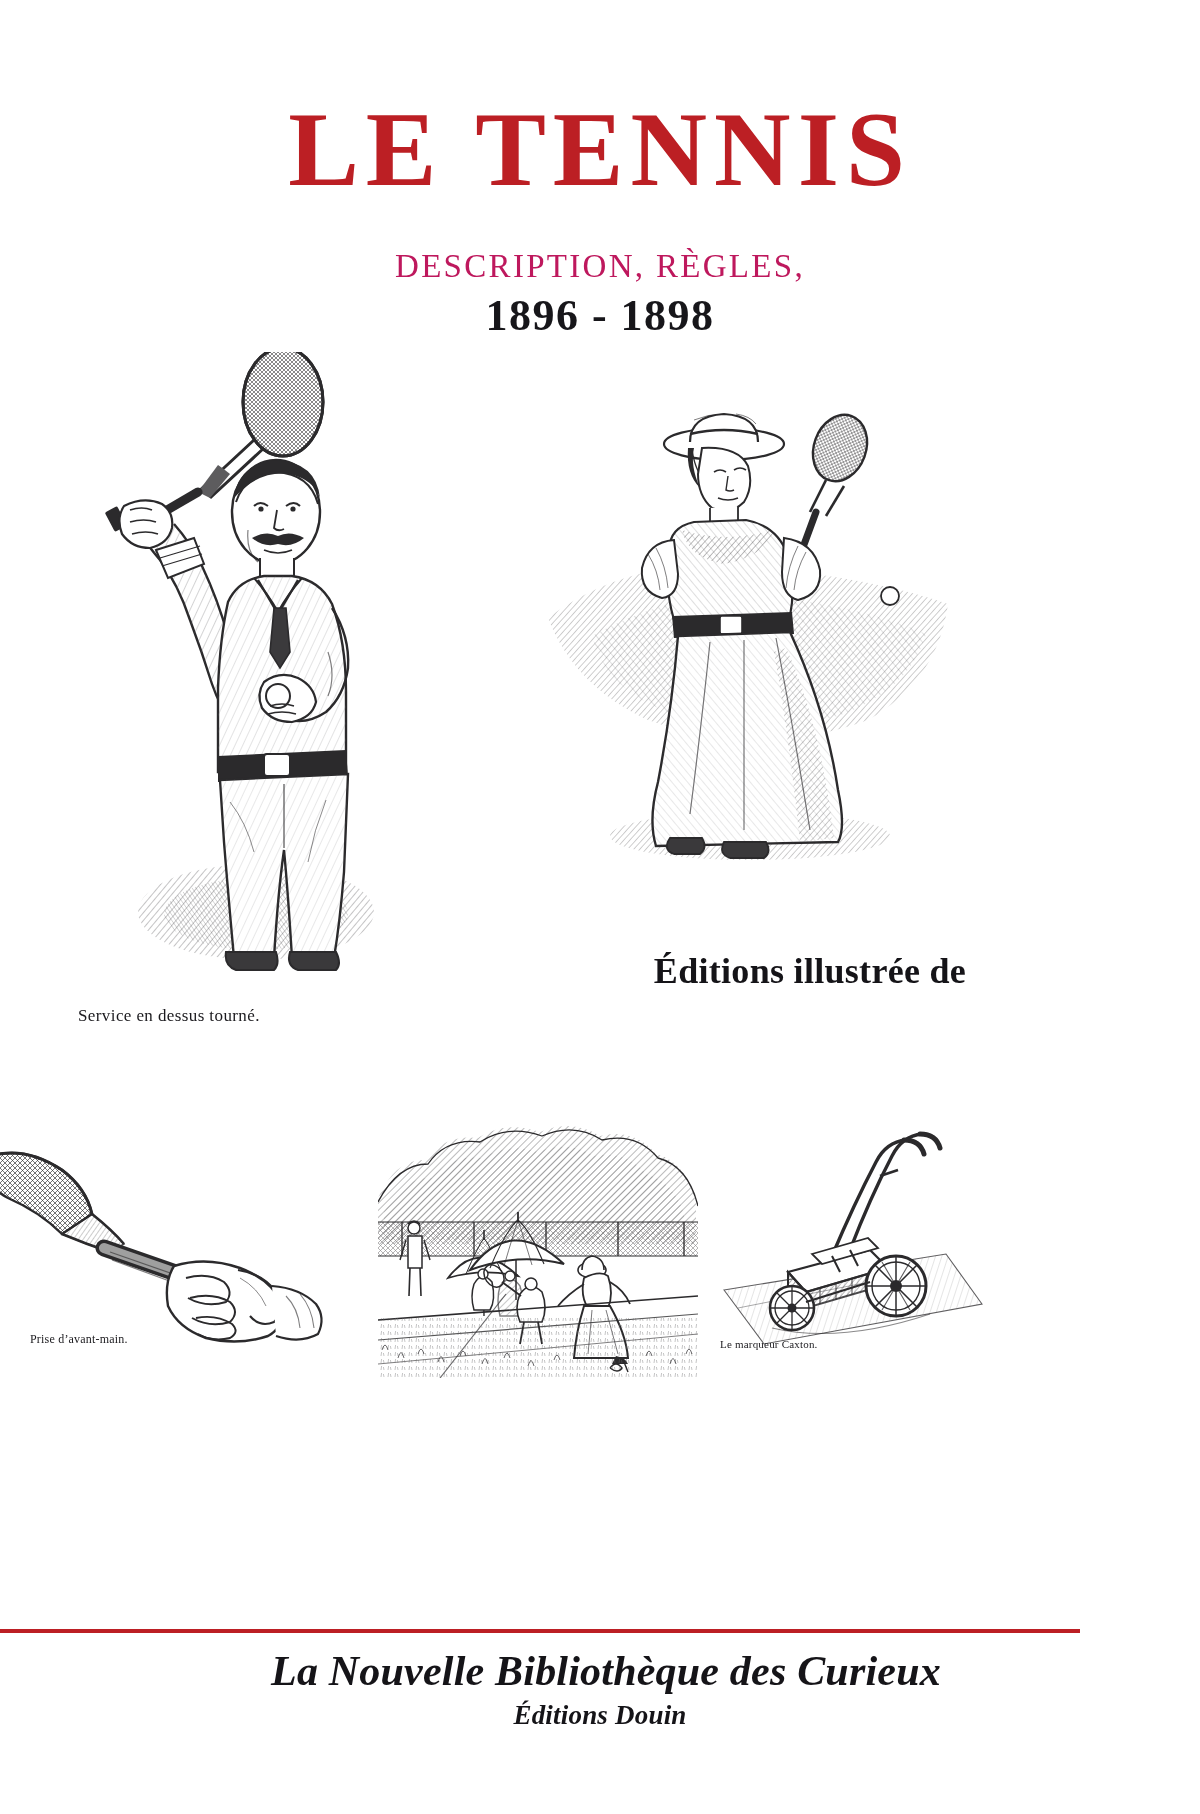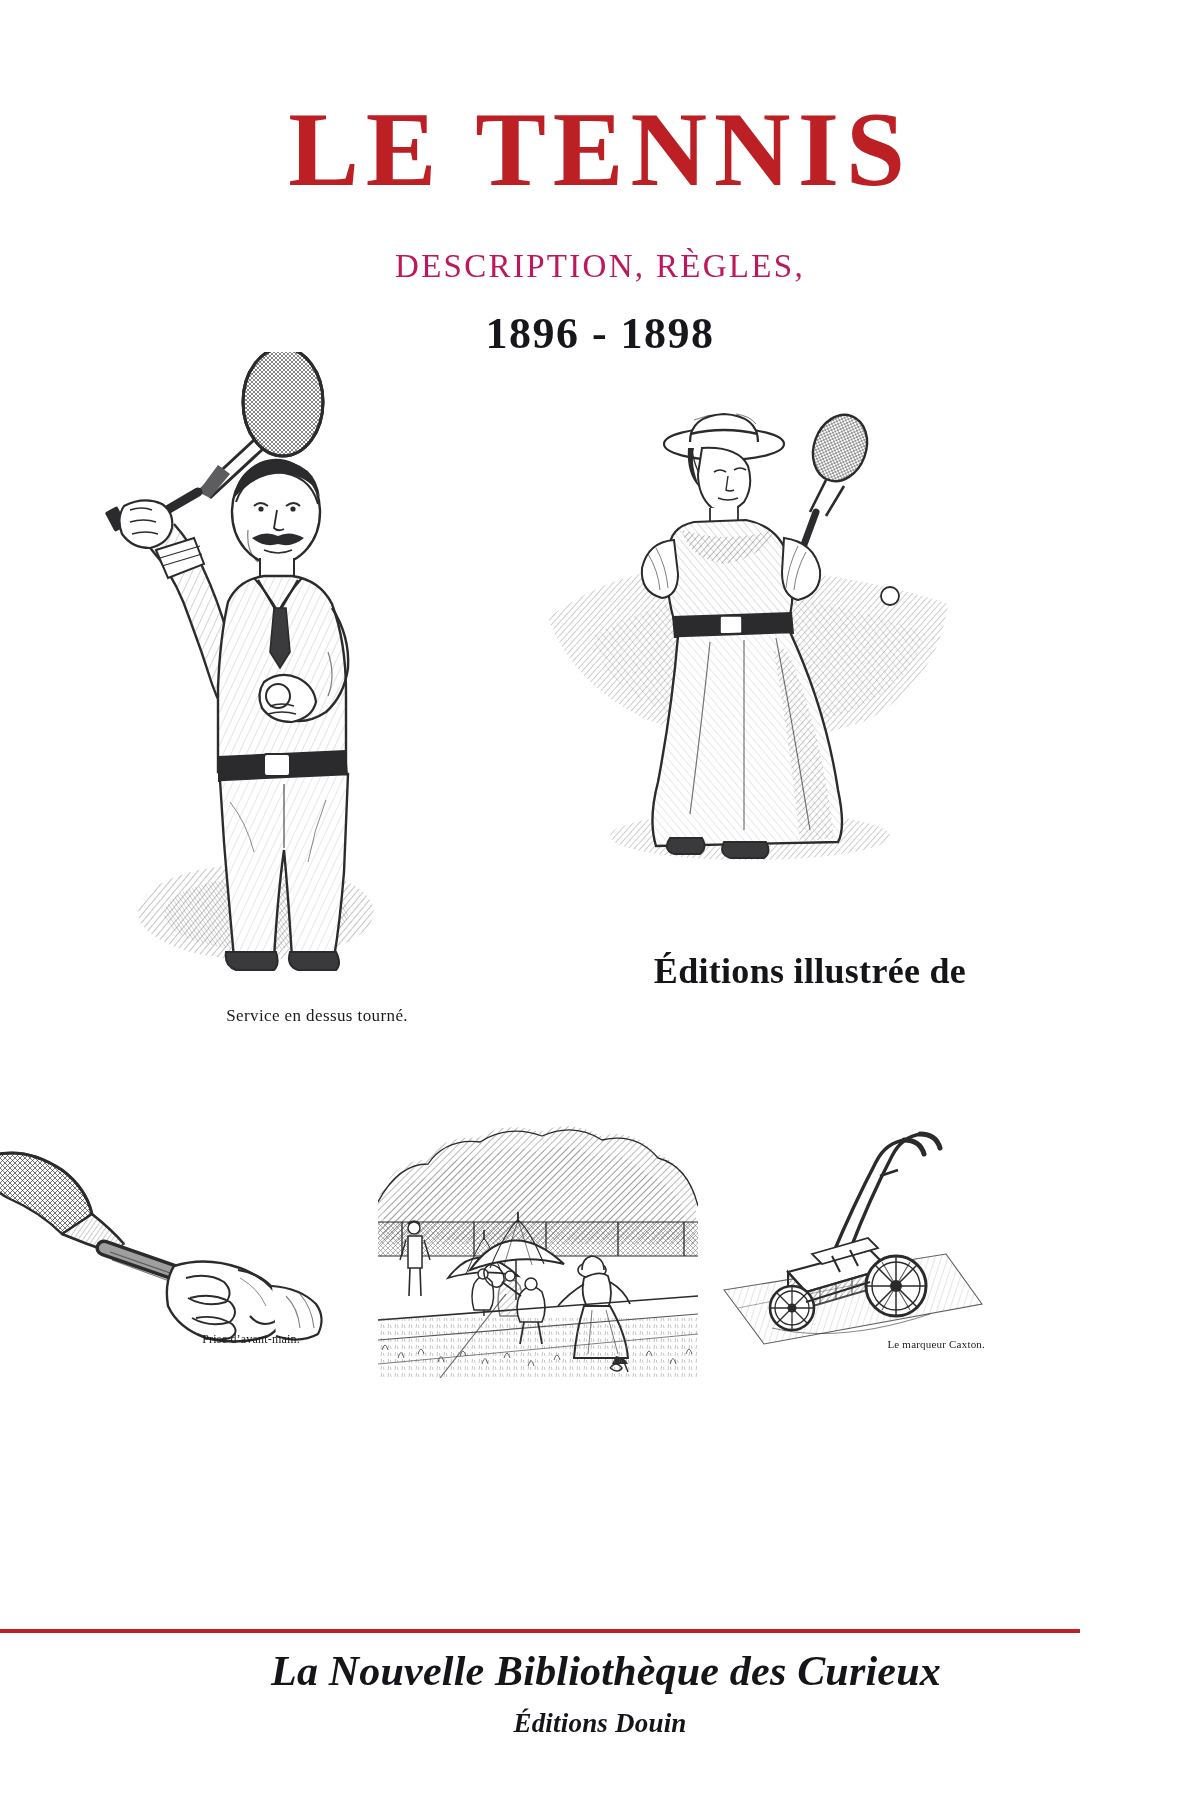--- a/index.html
+++ b/index.html
@@ -40,42 +40,41 @@
     font-size: 33px;
     font-weight: 400;
     letter-spacing: 2.3px;
     color: #be185d;
     line-height: 1.46;
   }
   .subtitle-line {
     display: block;
   }
   .years {
-    margin-top: 18px;
     font-size: 44px;
     font-weight: 700;
     letter-spacing: 1.5px;
     color: #17161a;
   }
 
   
   .illus {
     position: absolute;
   }
   .illus svg { display: block; }
 
   .fig-man      { left: 78px;  top: 352px;  width: 330px; height: 620px; }
   .fig-woman    { left: 538px; top: 390px;  width: 420px; height: 480px; }
   .fig-grip     { left: 0px;   top: 1148px; width: 330px; height: 215px; }
   .fig-court    { left: 378px; top: 1118px; width: 320px; height: 260px; }
   .fig-mower    { left: 720px; top: 1122px; width: 265px; height: 235px; }
 
   .caption {
     position: absolute;
-    text-align: right;
+    text-align: left;
     color: #1b1a1e;
     font-family: "Liberation Serif", "DejaVu Serif", serif;
     font-weight: 400;
   }
   .cap-man   { left: 78px;  top: 1006px; width: 330px; font-size: 17px; letter-spacing: 0.4px; }
   .cap-grip  { left: 30px;  top: 1332px; width: 270px; font-size: 12px; letter-spacing: 0.2px; }
   .cap-mower { left: 720px; top: 1338px; width: 265px; font-size: 11px; letter-spacing: 0.2px; }
 
   
   .edition-note {
@@ -111,21 +110,21 @@
   .publisher-series {
     font-size: 42px;
     font-weight: 700;
     font-style: italic;
     color: #151418;
     letter-spacing: 0.2px;
     line-height: 1.2;
     margin-left: 12px;
   }
   .publisher-name {
-    margin-top: 12px;
+    margin-top: 4px;
     font-size: 27px;
     font-weight: 700;
     font-style: italic;
     color: #151418;
     letter-spacing: 0.2px;
   }
 
   .ink { stroke: #2b2a2c; fill: none; }
   .ink-fill { fill: #2b2a2c; }
 </style>

